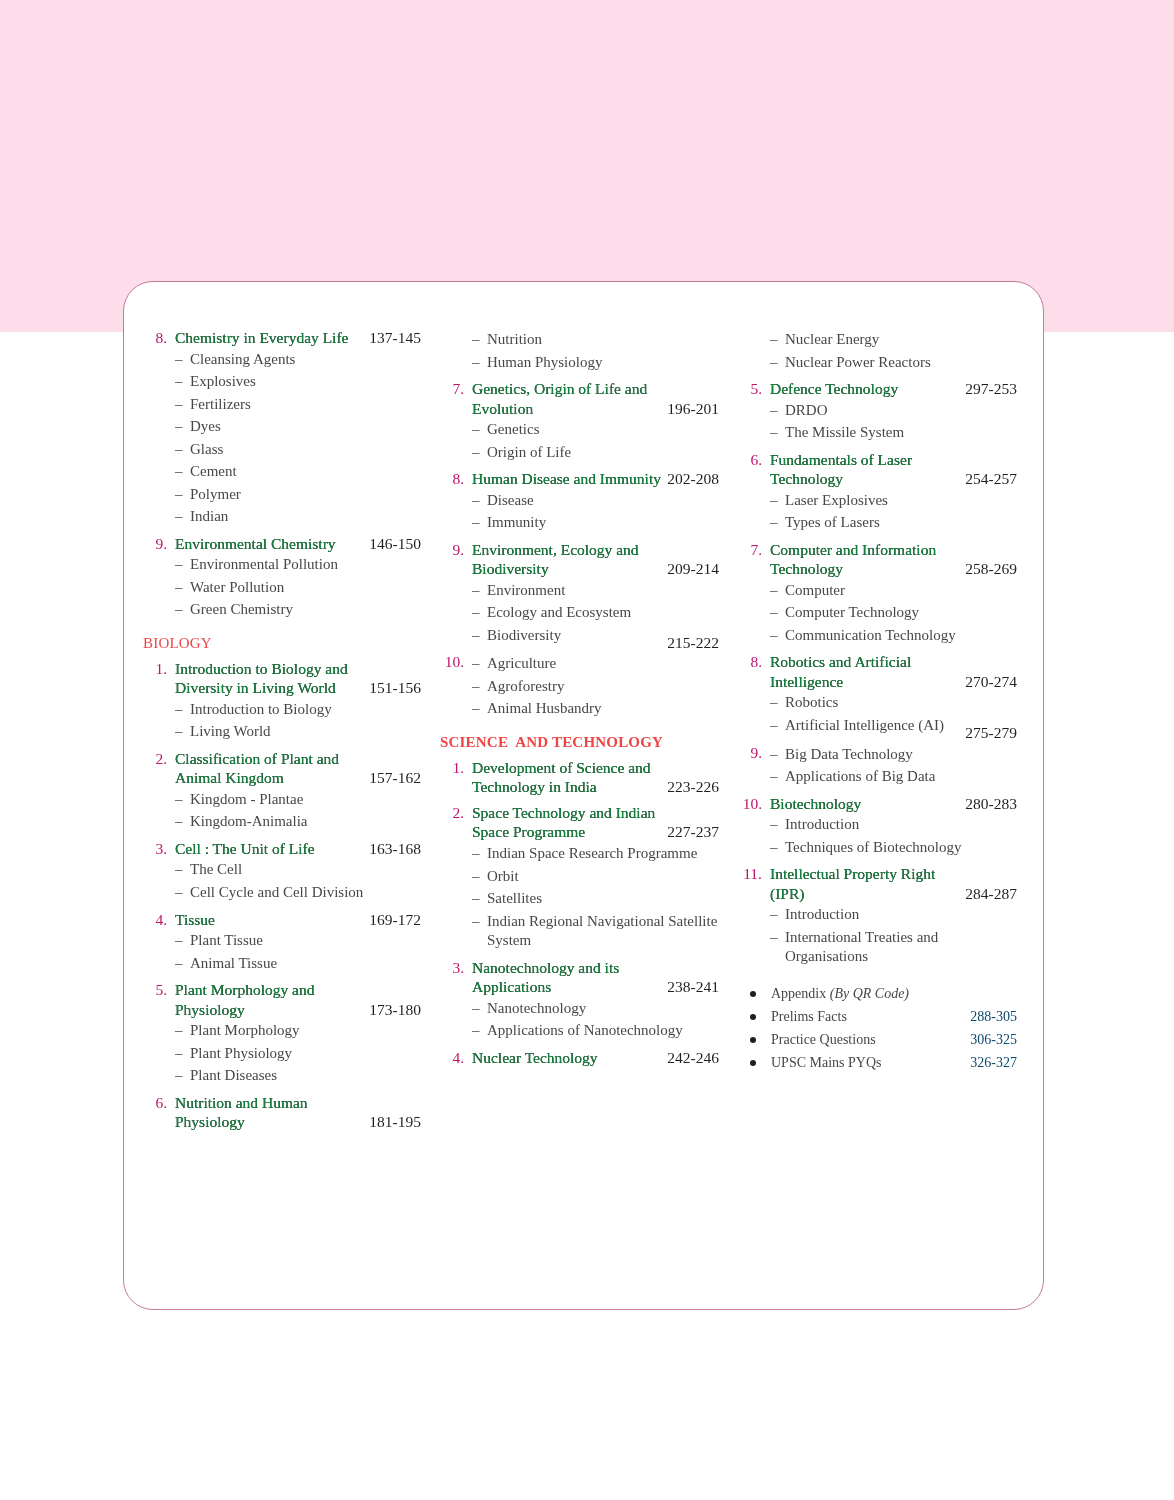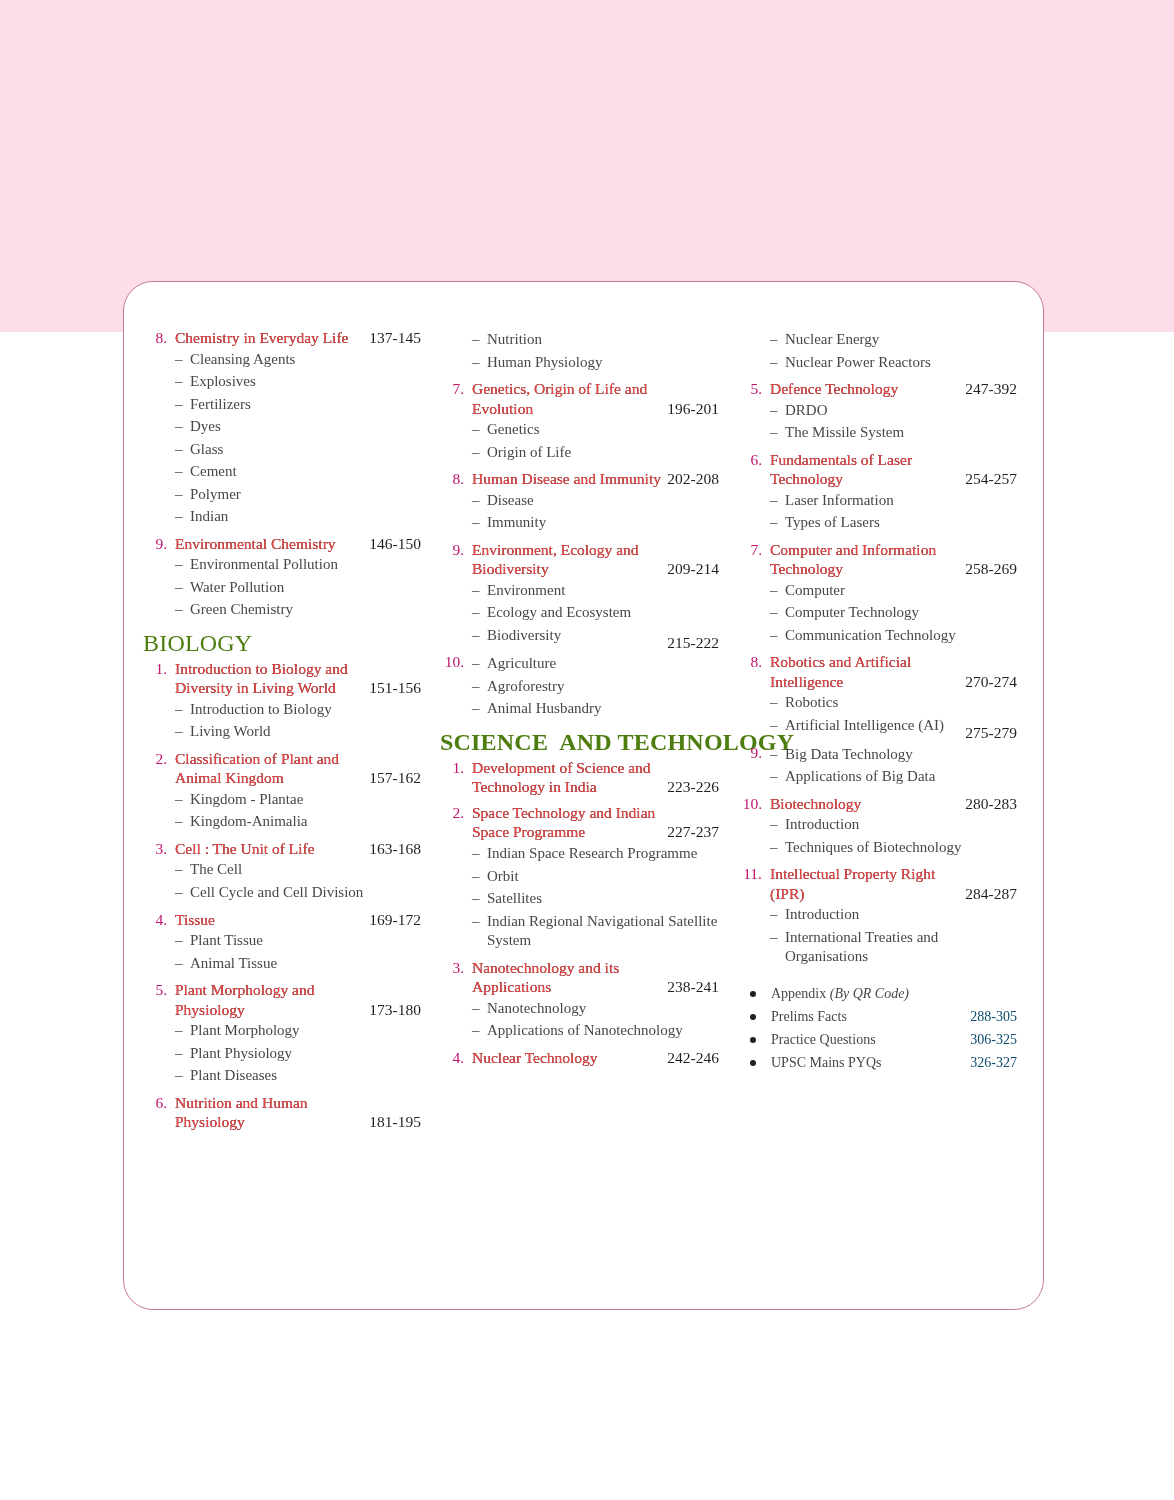--- a/index.html
+++ b/index.html
@@ -15,28 +15,28 @@
     background:#ffffff; border:1.5px solid #c77a98; border-radius:30px;
   }
   .col { position:absolute; top:328px; }
   .col1 { left:143px; width:278px; }
   .col2 { left:440px; width:279px; }
   .col3 { left:738px; width:279px; }
 
   .entry { position:relative; margin-bottom:6px; }
   .entry-head { position:relative; padding-left:32px; font-size:15.5px; line-height:19.5px; }
   .entry-num { position:absolute; left:0; width:24px; text-align:right; color:#c0146e; }
-  .entry-title { display:block; padding-right:58px; font-weight:normal; color:#ef4444; text-shadow:0 0 0.3px #231f20; }
+  .entry-title { display:block; padding-right:58px; font-weight:normal; color:#15803d; text-shadow:0 0 0.3px #231f20; }
   .entry-pages { position:absolute; right:0; bottom:0; color:#231f20;text-align:right; }
   .subs { list-style:none; margin:0; padding:0; }
   .sub { position:relative; padding-left:47px; font-size:15px; line-height:22.5px; color:#4a4647; }
   .sub .dash { position:absolute; left:32px; color:#4a4647; }
   .sub.wrap { line-height:19px; padding-top:2px; padding-bottom:2px; }
 
-  .section-heading { font-size:24px; color:#4d7c0f; line-height:24px; margin:10px 0 4px 0; letter-spacing:0.2px; }
+  .section-heading { font-size:15px; color:#ef4444; line-height:24px; margin:10px 0 4px 0; letter-spacing:0.2px; }
 
   .bullets { list-style:none; margin:14px 0 0 0; padding:0; }
   .bullet { position:relative; padding-left:33px; font-size:14px; line-height:23px; color:#4a4647; }
   .bullet .dot { position:absolute; left:12px; top:9px; width:6px; height:6px; border-radius:50%; background:#231f20; }
   .bullet .pages { position:absolute; right:0; top:0; color:#0c4a6e; }
   .bullet em { font-style:italic; }
 </style>
 </head>
 <body>
 
@@ -241,35 +241,35 @@
 <div class="col col3">
   <ul class="subs" style="margin-bottom:6px;">
       <li class="sub"><span class="dash">–</span><span>Nuclear Energy</span></li>
       <li class="sub"><span class="dash">–</span><span>Nuclear Power Reactors</span></li>
     </ul>
   <div>
       <div class="entry">
         <div class="entry-head">
           <span class="entry-num">5.</span>
           <span class="entry-title">Defence Technology</span>
-          <span class="entry-pages">247-392</span>
+          <span class="entry-pages">297-253</span>
         </div>
         <ul class="subs">
           <li class="sub"><span class="dash">–</span><span>DRDO</span></li>
           <li class="sub"><span class="dash">–</span><span>The Missile System</span></li>
         </ul>
       </div>
       <div class="entry">
         <div class="entry-head">
           <span class="entry-num">6.</span>
           <span class="entry-title">Fundamentals of Laser Technology</span>
           <span class="entry-pages">254-257</span>
         </div>
         <ul class="subs">
-          <li class="sub"><span class="dash">–</span><span>Laser Information</span></li>
+          <li class="sub"><span class="dash">–</span><span>Laser Explosives</span></li>
           <li class="sub"><span class="dash">–</span><span>Types of Lasers</span></li>
         </ul>
       </div>
       <div class="entry">
         <div class="entry-head">
           <span class="entry-num">7.</span>
           <span class="entry-title">Computer and Information Technology</span>
           <span class="entry-pages">258-269</span>
         </div>
         <ul class="subs">

